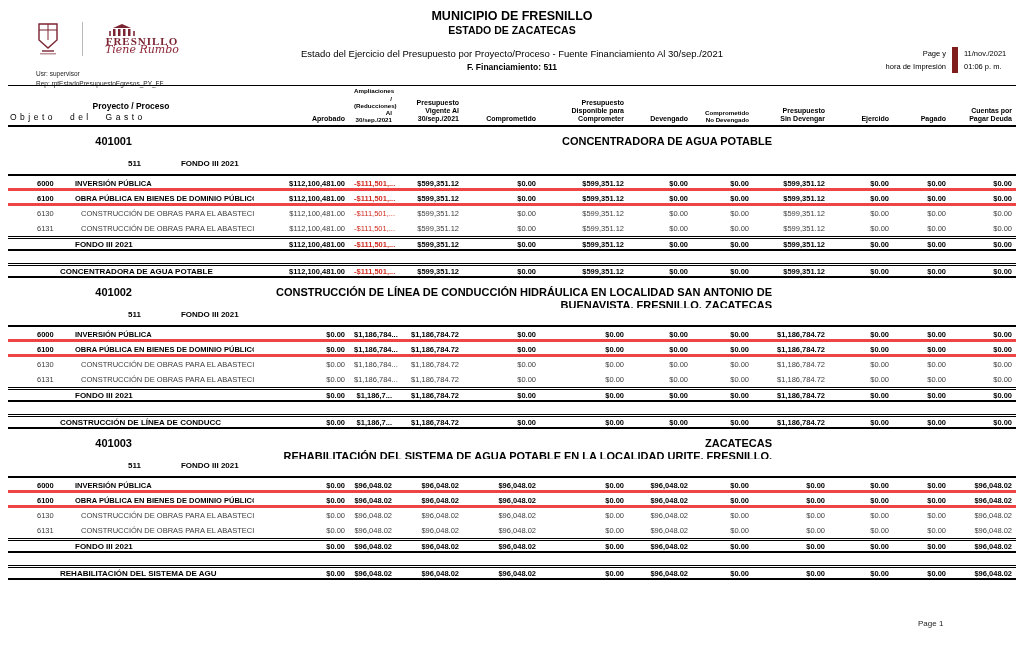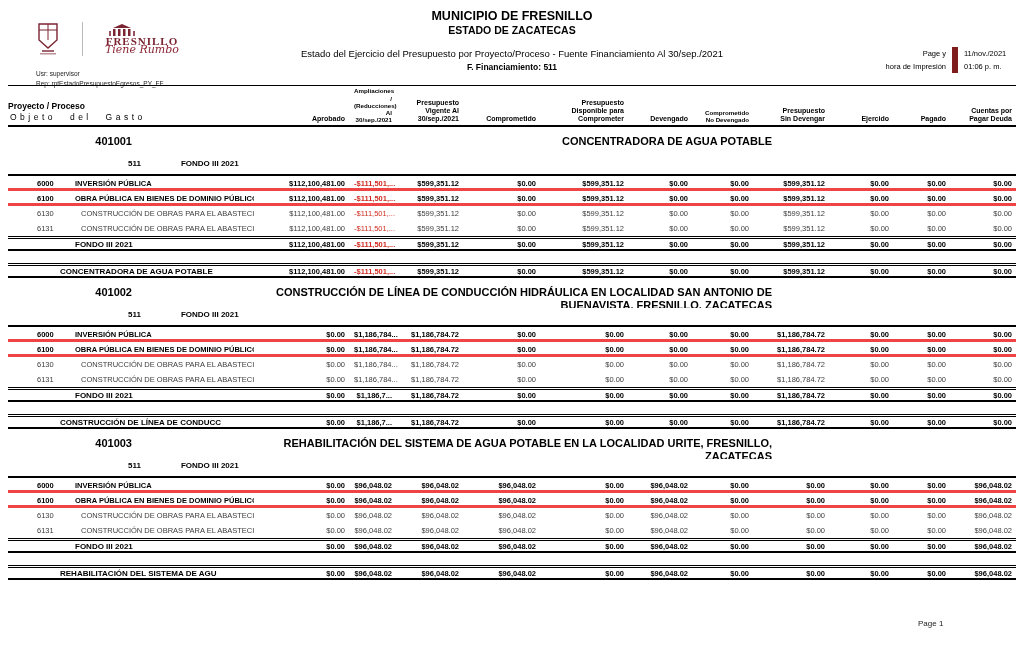--- a/index.html
+++ b/index.html
@@ -26,21 +26,21 @@
   .t4 { font-size:8.5px; font-weight:bold; margin-top:3px; }
   .print-block { position:absolute; right:10px; top:47px; display:flex; font-size:7.5px; }
   .print-labels { text-align:right; padding-right:6px; }
   .print-labels div, .print-values div { line-height:13px; }
   .print-values { border-left:6px solid #7f1d1d; padding-left:6px; min-width:62px; }
   
   .report { position:absolute; left:8px; top:85px; width:1008px; }
   .colhead { display:flex; align-items:flex-end; border-top:1px solid #000;
              border-bottom:2px solid #000; height:42px; padding-bottom:2px; }
   .lefthead { width:246px; }
-  .lefthead .l1 { font-size:8.5px; font-weight:bold; text-align:left; line-height:11px; }
+  .lefthead .l1 { font-size:8.5px; font-weight:bold; text-align:center; line-height:11px; }
   .lefthead .l2 { font-size:8.5px; font-weight:normal; letter-spacing:3.5px; word-spacing:8px;
                   padding-left:2px; line-height:11px; }
   .hcell { font-size:7px; font-weight:bold; text-align:right; line-height:1.15; padding-right:9px; }
   .hcell.small { font-size:6.2px; }
   .v0{width:100px}.v1{width:47px}.v2{width:67px}.v3{width:77px}.v4{width:88px}
   .v5{width:64px}.v6{width:61px}.v7{width:76px}.v8{width:64px}.v9{width:57px}
   .v10{width:61px}
   .hcell.v10, .cell.v10 { padding-right:4px; }
   
   .sec-head { display:flex; padding-left:57px; margin-top:8px;text-align:right; }
@@ -373,22 +373,22 @@
             <div class="cell v7">$1,186,784.72</div>
             <div class="cell v8">$0.00</div>
             <div class="cell v9">$0.00</div>
             <div class="cell v10">$0.00</div>
           </div>
         </div>
         <div class="section">
           <div class="sec-head">
             <div class="sec-code">401003</div>
             <div class="sec-title">
+              <div>ZACATECAS</div>
               <div>REHABILITACIÓN DEL SISTEMA DE AGUA POTABLE EN LA LOCALIDAD URITE, FRESNILLO,</div>
-              <div>ZACATECAS</div>
             </div>
           </div>
           <div class="fund-line">
             <span>511</span>
             <span class="fund-name">FONDO III 2021</span>
           </div>
           <div class="tbl">
             <div class="row bold">
               <div class="cell c-code">6000</div>
               <div class="cell c-desc">INVERSIÓN PÚBLICA</div>

